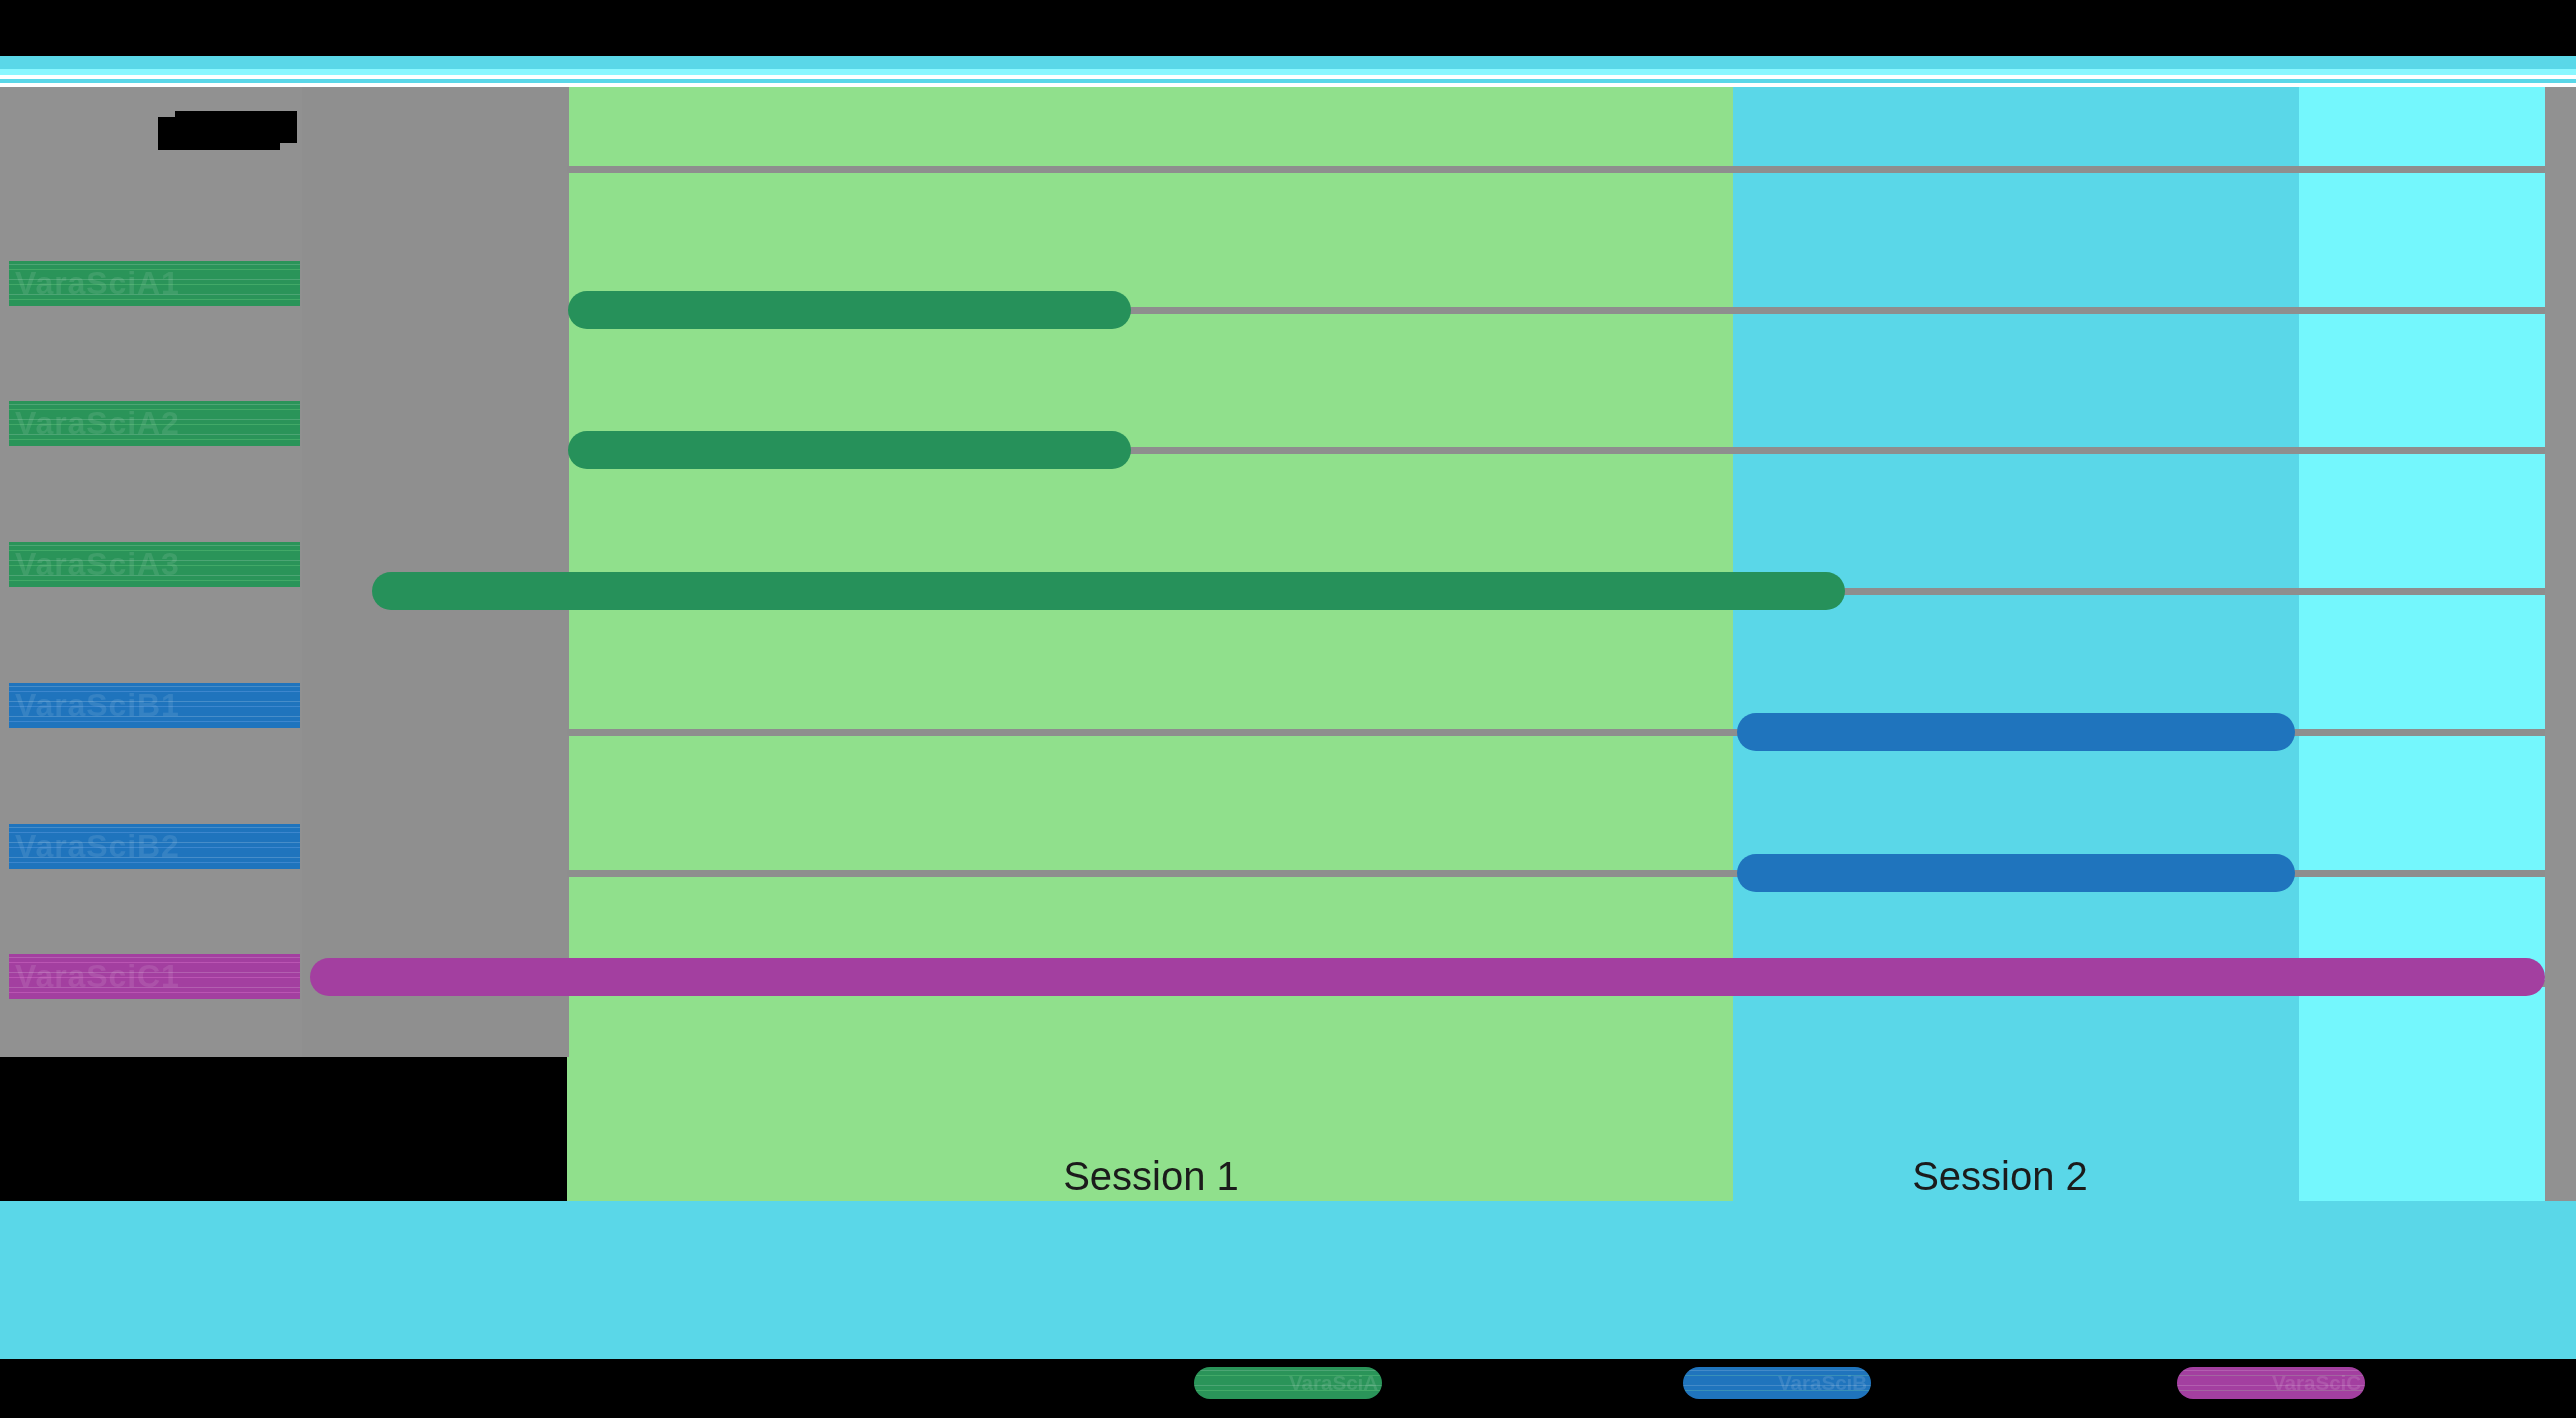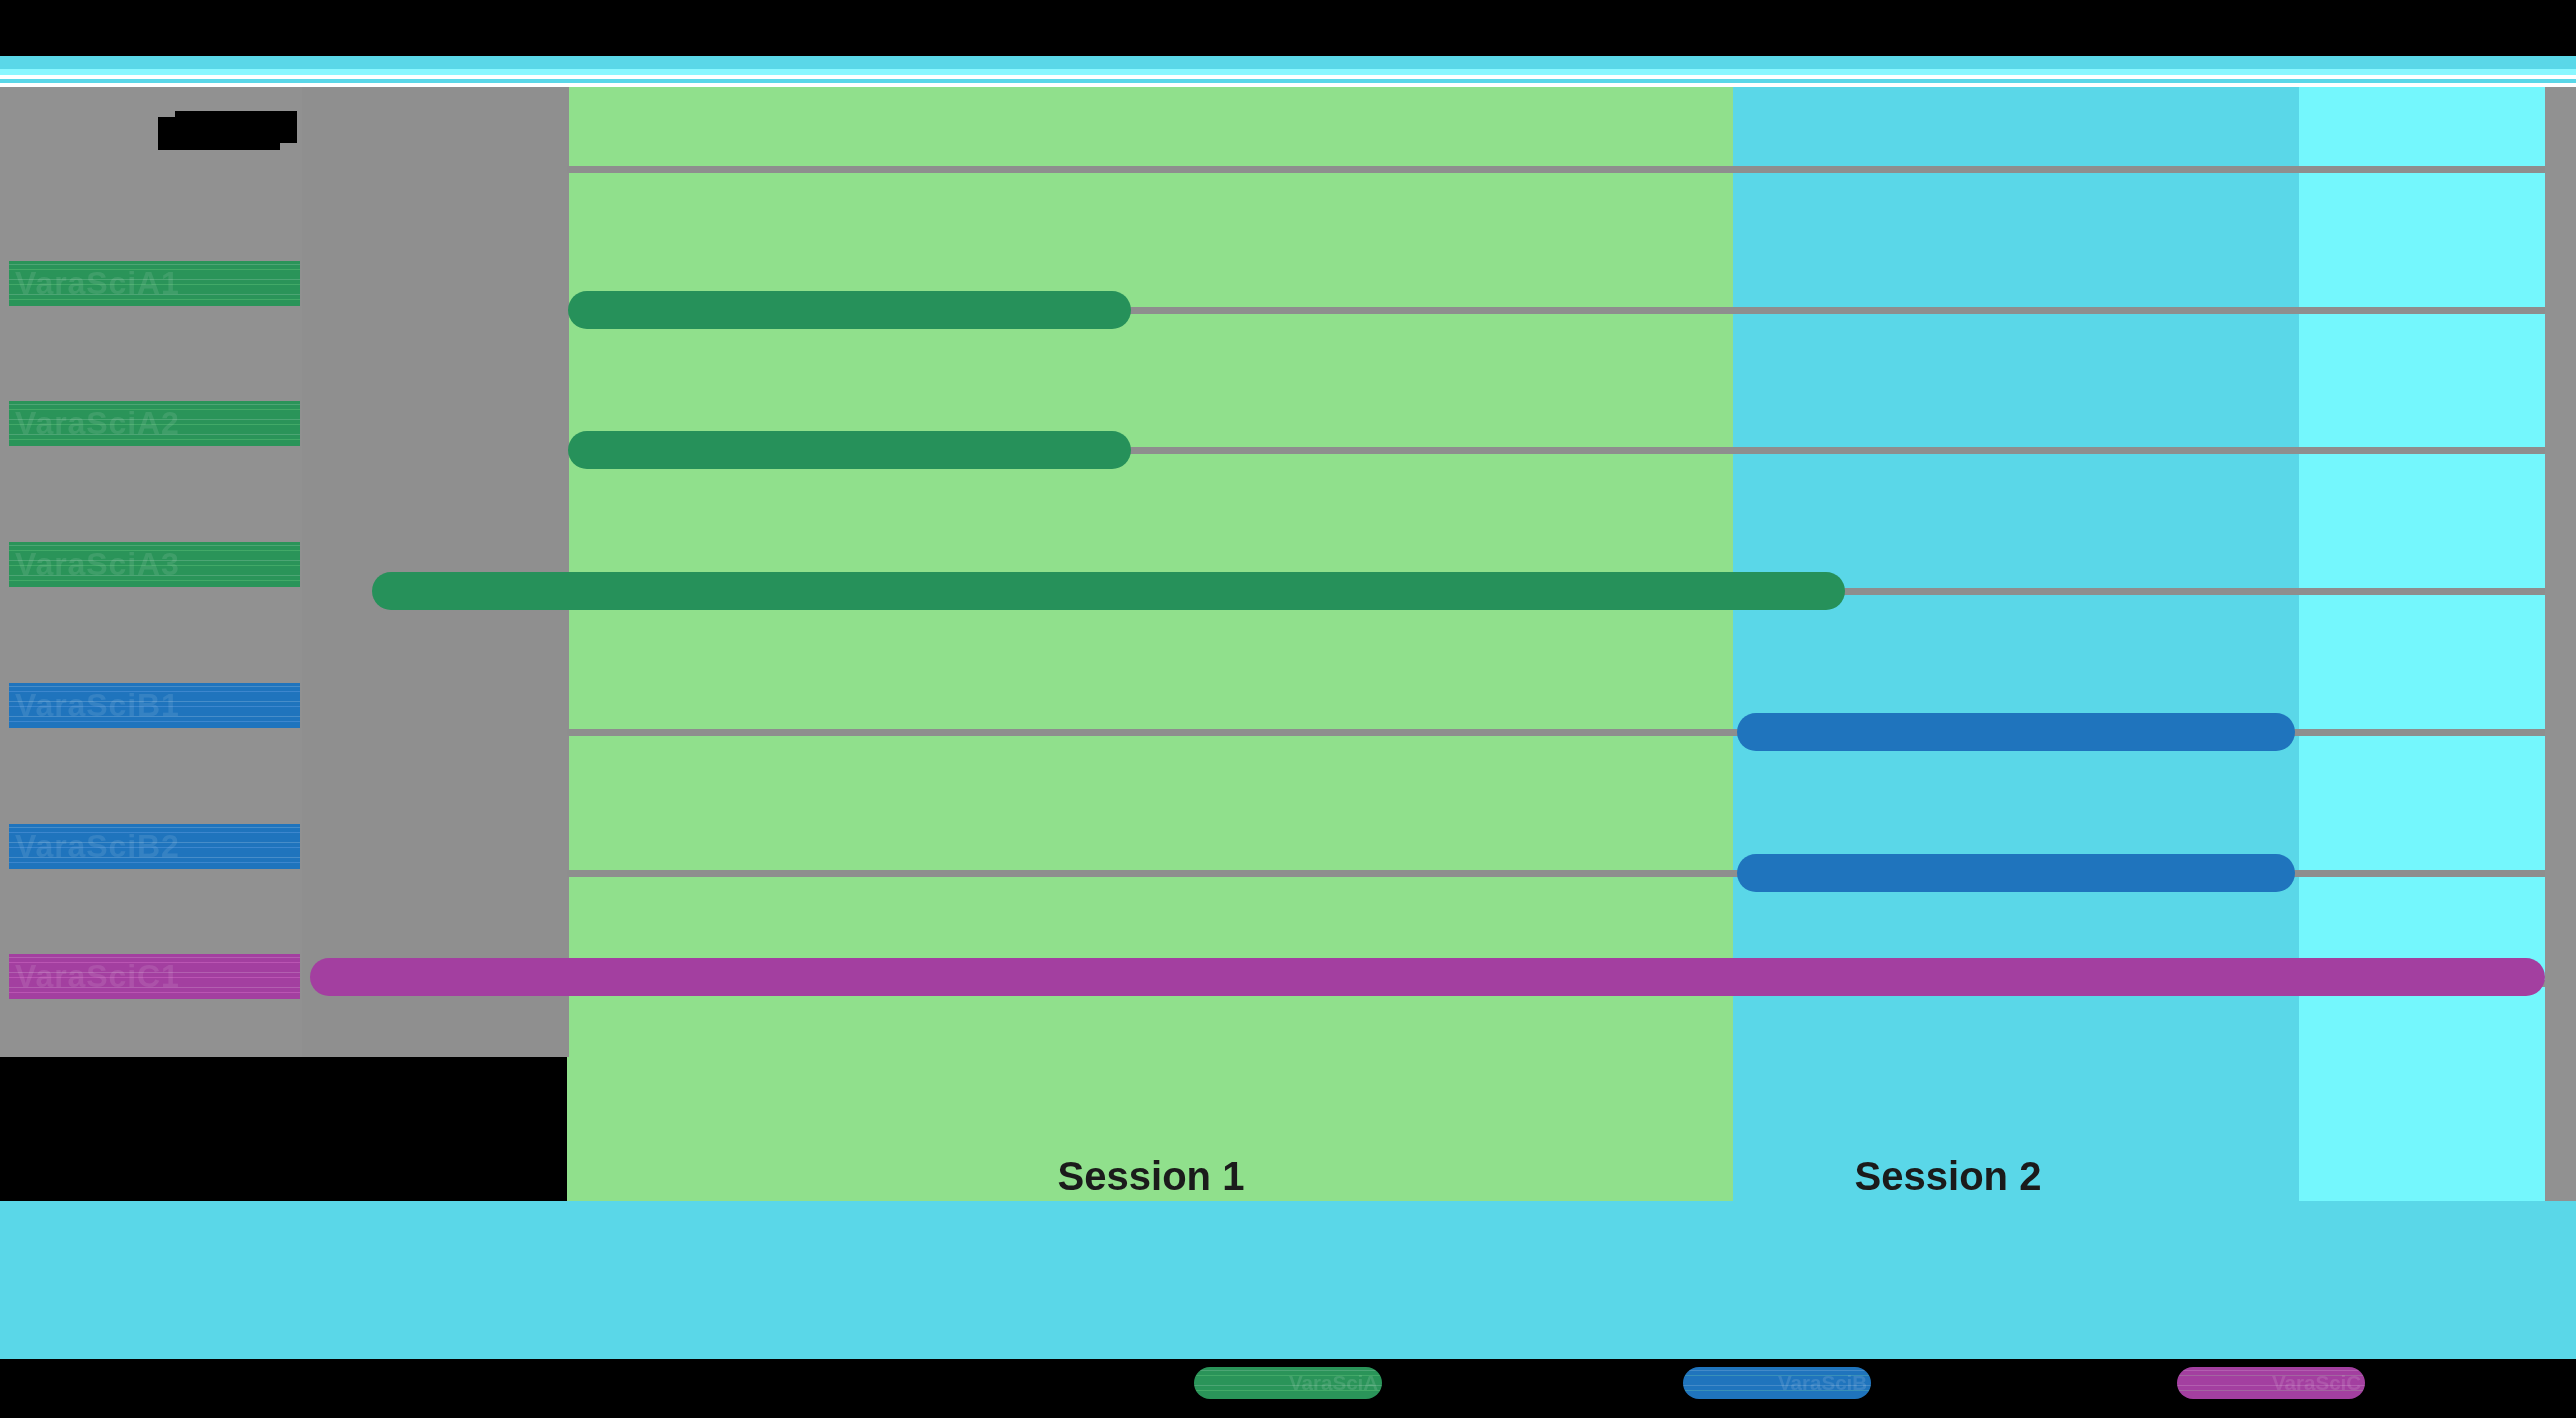--- a/index.html
+++ b/index.html
@@ -27,21 +27,21 @@
   
   .rmargin{position:absolute;top:0;left:2545px;width:31px;height:1203px;background:#919191;}
 
   
   .band{position:absolute;top:0;height:1114px;}
   .band-s1{left:567px;width:1166px;background:#90e08c;}
   .band-s2{left:1733px;width:566px;background:#5ad7e8;}
   .band-s3{left:2299px;width:246px;background:#74f7fd;}
 
   .band-label{position:absolute;top:1089px;transform:translate(-50%,-50%);
-      font-size:40px;color:#1b1b1b;white-space:nowrap;font-weight:bold;}
+      font-size:40px;color:#1b1b1b;white-space:nowrap;}
 
   
   .grid{position:absolute;height:6.6px;background:#8e8e8e;left:567px;width:1978px;}
 
   
   .bar{position:absolute;height:38px;border-radius:20.6px;}
   .bar.green {background:#26915a;}
   .bar.blue  {background:#1f74bd;}
   .bar.mag   {background:#a33fa0;}
 
@@ -164,21 +164,21 @@
         <div class="txt">VaraSciB2</div>
         <div class="noise"></div>
     </div>
     <div class="lbl m" style="top:867px;">
       <div class="blk"></div>
         <div class="txt">VaraSciC1</div>
         <div class="noise"></div>
     </div>
 
     <div class="band-label" style="left:1151px;">Session 1</div>
-    <div class="band-label" style="left:1948px;">Session 2</div>
+    <div class="band-label" style="left:2000px;">Session 2</div>
 
   </div>
 
   <div id="title-block">
     <div class="tick"></div>
       <div class="tick2"></div>
   </div>
 
   <div id="footer-strip"></div>
 

